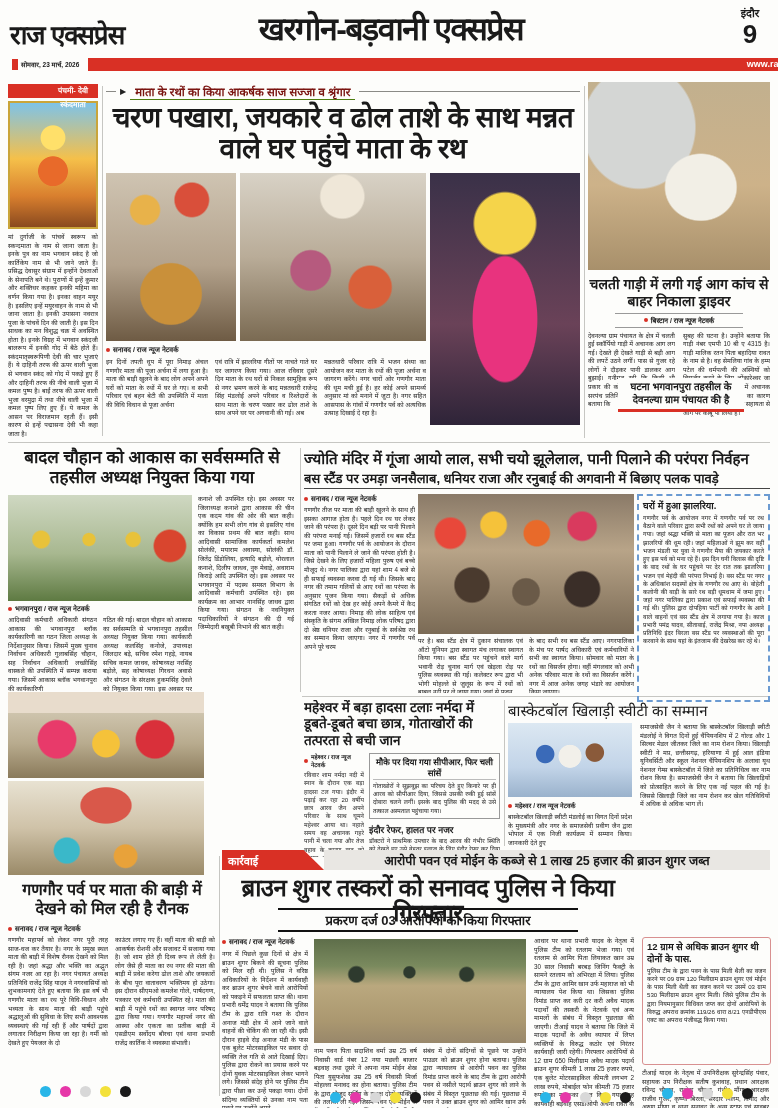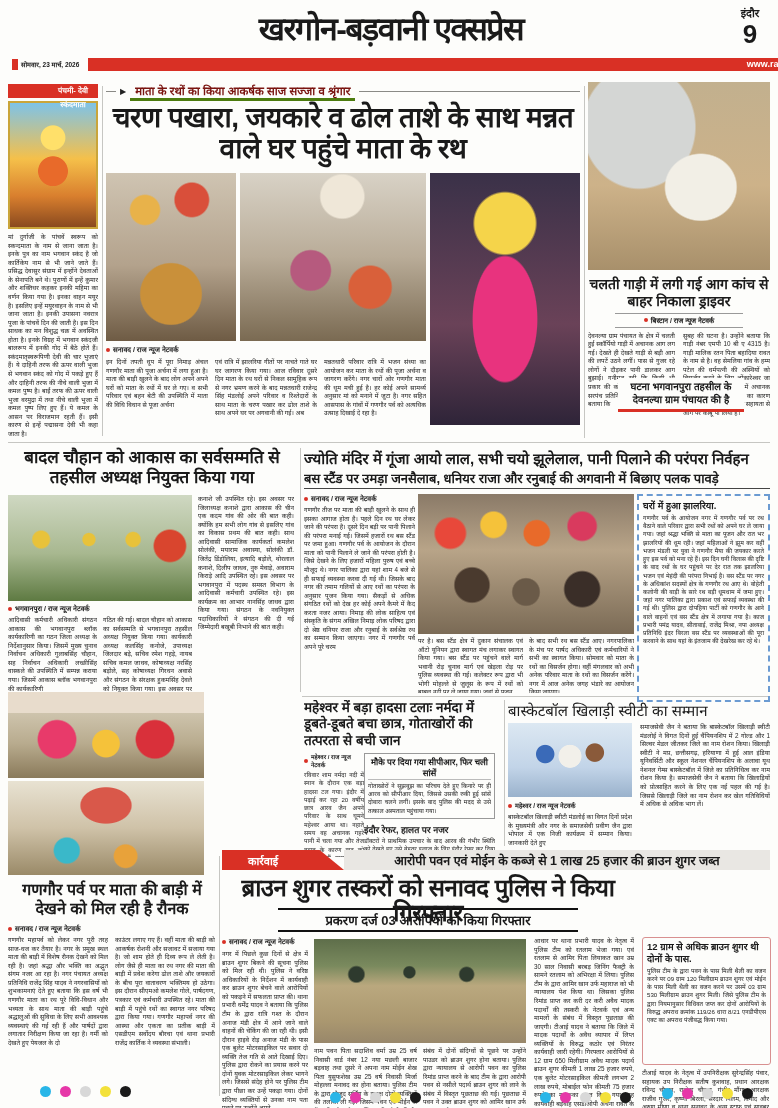--- a/index.html
+++ b/index.html
@@ -29,21 +29,21 @@
   .devi .ph{height:124px;margin:3px 0 4px;border:2px solid #caa53a;
     background:radial-gradient(circle at 50% 28%,#ffe06a 0 12%,rgba(0,0,0,0) 13%),
                radial-gradient(circle at 50% 55%,#e86a2a 0 18%,rgba(0,0,0,0) 19%),
                linear-gradient(180deg,#7ec3e8 0%,#f5c04a 45%,#d97f2e 75%,#8a4a1f 100%);}
   .devi .bd{height:206px;}
   
   .main{position:absolute;left:106px;top:84px;width:474px;}
   .kick{display:flex;align-items:center;gap:4px;height:15px;}
   .kick .ln{flex:1;border-top:1px solid #8a8a86;}
   .kick .ar{font-size:8px;color:#222;}
-  .kick .kt{font-size:11.5px;font-weight:bold;color:#7a1410;border-bottom:3px solid #4d7c0f;padding:0 5px;}
+  .kick .kt{font-size:11.5px;font-weight:bold;color:#7a1410;border-bottom:1px solid #4d7c0f;padding:0 5px;}
   .main .hl{font-size:28px;font-weight:bold;line-height:1.12;letter-spacing:-0.5px;text-align:center;margin-top:3px;height:66px;}
   .main .zone{position:relative;margin-top:5px;height:252px;}
   .main .p1{position:absolute;left:0;top:0;width:130px;height:168px;
     background:radial-gradient(circle at 30% 22%,#e8b24a 0 9%,rgba(0,0,0,0) 10%),
                radial-gradient(circle at 66% 16%,#d94f3a 0 10%,rgba(0,0,0,0) 11%),
                radial-gradient(circle at 50% 72%,#c9903a 0 22%,rgba(0,0,0,0) 23%),
                linear-gradient(180deg,#cfc4b2 0%,#b3a28c 55%,#6e5b44 100%);}
   .main .p2{position:absolute;left:134px;top:0;width:186px;height:168px;
     background:radial-gradient(circle at 55% 14%,#efe7d8 0 12%,rgba(0,0,0,0) 13%),
                radial-gradient(circle at 38% 58%,#b65a7e 0 13%,rgba(0,0,0,0) 14%),
@@ -119,21 +119,21 @@
                radial-gradient(circle at 76% 68%,#3a2e28 0 9%,rgba(0,0,0,0) 10%),
                linear-gradient(180deg,#8a7a68 0%,#b8a488 40%,#7a6a55 100%);}
   .jyoti .midcols{display:flex;gap:6px;margin-top:3px;}
   .jyoti .midcols .c{width:105px;height:56px;}
   .jyoti .box{width:122px;height:198px;border:2px dashed #6b9bd2;padding:3px 4px;overflow:hidden;}
   .jyoti .box .bt{font-size:9.5px;font-weight:bold;margin-bottom:2px;}
   .jyoti .box .bb{font-size:6.1px;line-height:1.35;text-align:justify;}
   
   .mah{position:absolute;left:304px;top:700px;width:196px;}
   .mah .hl{font-size:13.5px;font-weight:bold;line-height:1.22;height:50px;overflow:hidden;}
-  .mah .row{display:flex;margin-top:3px;}
+  .mah .row{display:flex;gap:5px;margin-top:3px;}
   .mah .lc{width:60px;}
   .mah .lc .by{font-size:6px;white-space:normal;}
   .mah .lc .t{height:86px;font-size:6.1px;margin-top:2px;}
   .mah .rc{width:131px;}
   .mah .bx1{border:1px solid #999;padding:2px 3px;}
   .mah .bx1 .t1{font-size:8.5px;font-weight:bold;text-align:center;border-bottom:1px solid #bbb;padding-bottom:1px;margin-bottom:2px;}
   .mah .bxb{font-size:6.1px;line-height:1.35;text-align:justify;overflow:hidden;}
   .mah .t2{font-size:9px;font-weight:bold;margin:4px 0 1px;}
   
   .bball{position:absolute;left:508px;top:700px;width:262px;}
@@ -144,21 +144,21 @@
                radial-gradient(circle at 30% 42%,#3a6ab8 0 9%,rgba(0,0,0,0) 10%),
                radial-gradient(circle at 70% 40%,#8a5a3a 0 9%,rgba(0,0,0,0) 10%),
                linear-gradient(180deg,#dce8f2 0%,#c2d4e8 60%,#9ab2cc 100%);}
   .bball .pby{position:absolute;left:0;top:78px;width:124px;font-size:6.5px;}
   .bball .t1{position:absolute;left:0;top:90px;width:124px;height:38px;}
   .bball .t2{position:absolute;right:0;top:0;width:130px;height:128px;}
   
   .band{position:absolute;left:222px;top:850px;width:548px;}
   .band .strip{display:flex;height:20px;}
   .band .badge{width:96px;background:#d93025;color:#fff;font-size:11px;font-weight:bold;
-    display:flex;align-items:center;padding-left:26px;clip-path:polygon(0 0,80% 0,100% 100%,0 100%);}
+    display:flex;align-items:center;padding-left:6px;clip-path:polygon(0 0,80% 0,100% 100%,0 100%);}
   .band .strap{flex:1;background:#e9e7e3;display:flex;align-items:center;justify-content:center;
     font-size:12.5px;font-weight:bold;}
   .band .hl{width:412px;font-size:24px;font-weight:bold;text-align:center;line-height:1.05;letter-spacing:-0.5px;margin-top:5px;height:29px;}
   .band .sub{width:300px;margin:4px 0 0 56px;border-top:2px solid #111;border-bottom:2px solid #111;
     font-size:13px;font-weight:bold;text-align:center;padding:1px 0;}
   .band .zone{position:relative;margin-top:5px;width:548px;height:200px;}
   .band .bby{position:absolute;left:0;top:0;width:86px;}
   .band .c1{position:absolute;left:0;top:13px;width:86px;height:185px;}
   .band .ph{position:absolute;left:92px;top:2px;width:212px;height:104px;
     background:radial-gradient(circle at 20% 34%,#2e3a2e 0 4%,rgba(0,0,0,0) 5%),
@@ -174,20 +174,21 @@
   .band .tail{position:absolute;left:420px;top:132px;width:127px;height:66px;}
   
   .dots{position:absolute;display:flex;gap:9px;}
   .dot{width:11px;height:11px;border-radius:50%;}
 </style>
 </head>
 <body>
 
 <div class="page">
 
+  <div class="logo">राज एक्सप्रेस</div>
   <div class="datebar">
     <span class="sq"></span>
     <span class="dt">सोमवार, 23 मार्च, 2026</span>
   </div>
   <div class="mast">खरगोन-बड़वानी एक्सप्रेस</div>
   <div class="edition">
     <div class="ed">इंदौर</div>
     <div class="pg">9</div>
   </div>
   <div class="redbar">

